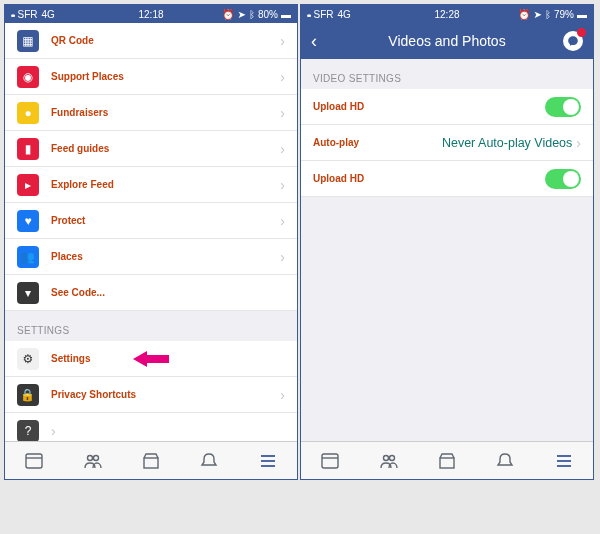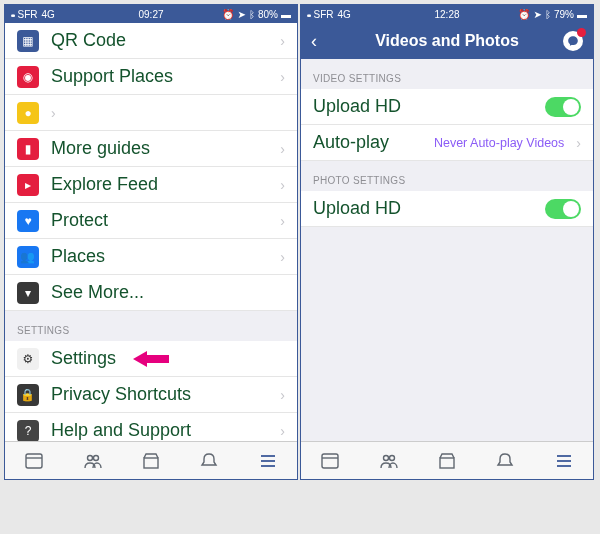--- a/index.html
+++ b/index.html
@@ -4,30 +4,30 @@
 <style>
 * { box-sizing: border-box; margin: 0; padding: 0; }
 body { font-family: -apple-system, "Helvetica Neue", Arial, sans-serif; background: #e8e8e8; width: 600px; height: 534px; overflow: hidden; }
 .wrap { display: flex; gap: 2px; padding: 4px; }
 .phone { width: 294px; height: 476px; background: #fff; border: 1px solid #3b5998; display: flex; flex-direction: column; position: relative; }
 .status-bar { height: 18px; background: #3b5998; color: #fff; font-size: 10px; display: flex; align-items: center; padding: 0 6px; font-weight: 500; }
 .sb-left { flex: 1; display: flex; gap: 4px; align-items: center; }
 .sb-center { position: absolute; left: 50%; transform: translateX(-50%); }
 .sb-right { display: flex; gap: 3px; align-items: center; }
 .nav-bar { height: 36px; background: #3b5998; color: #fff; display: flex; align-items: center; padding: 0 10px; position: relative; }
-.nav-title { position: absolute; left: 50%; transform: translateX(-50%); font-size: 16px; font-weight: 700; }
+.nav-title { position: absolute; left: 50%; transform: translateX(-50%); font-size: 14px; font-weight: 400; }
 .back { font-size: 18px; }
 .msgr { width: 20px; height: 20px; background: #fff; border-radius: 50%; position: absolute; right: 10px; display: flex; align-items: center; justify-content: center; }
 .msgr::after { content: ""; position: absolute; top: -3px; right: -3px; width: 9px; height: 9px; background: #e41e3f; border-radius: 50%; }
 .content { flex: 1; overflow-y: auto; background: #efeff4; }
 .row { background: #fff; display: flex; align-items: center; height: 36px; padding: 0 12px; border-bottom: 1px solid #e5e5e5; position: relative; }
 .row .icon { width: 22px; height: 22px; border-radius: 4px; margin-right: 12px; display: flex; align-items: center; justify-content: center; font-size: 12px; color: #fff; }
-.row .label { flex: 1; font-size: 18px; color: #14532d; }
+.row .label { flex: 1; font-size: 10px; color: #c2410c; font-weight: bold; }
 .row .chev { color: #c7c7cc; font-size: 14px; }
-.row .val { color: #8b5cf6; font-size: 12.5px; margin-right: 12px; }
+.row .val { color: #0f766e; font-size: 12.5px; margin-right: 4px; }
 .section-hdr { font-size: 10px; color: #8e8e93; padding: 14px 12px 5px; letter-spacing: 0.3px; }
 .see-more { color: #3b5998; }
 .switch { width: 36px; height: 20px; background: #4cd964; border-radius: 10px; position: relative; }
 .switch::after { content: ""; position: absolute; right: 2px; top: 2px; width: 16px; height: 16px; background: #fff; border-radius: 50%; }
 .tab-bar { height: 38px; border-top: 1px solid #ccc; display: flex; background: #f7f7f7; }
 .tab { flex: 1; display: flex; align-items: center; justify-content: center; color: #606770; }
 .ico-qr { background: #3b5998; }
 .ico-nearby { background: #e41e3f; }
 .ico-fund { background: #f5c518; }
 .ico-city { background: #e41e3f; }
@@ -49,21 +49,21 @@
 
 <div class="wrap">
 
   <div class="phone">
     <div class="status-bar">
       <div class="sb-left">
         <span class="signal"></span>
         <span>SFR</span>
         <span>4G</span>
       </div>
-      <div class="sb-center">09:27</div>
+      <div class="sb-center">12:18</div>
       <div class="sb-right">
         <span>⏰</span>
         <span>➤</span>
         <span>ᛒ</span>
         <span>80%</span>
         <span>▬</span>
       </div>
     </div>
 
     <div class="content">
@@ -72,66 +72,66 @@
         <div class="label">QR Code</div>
         <div class="chev">›</div>
       </div>
       <div class="row">
         <div class="icon ico-nearby">◉</div>
         <div class="label">Support Places</div>
         <div class="chev">›</div>
       </div>
       <div class="row">
         <div class="icon ico-fund">●</div>
+        <div class="label">Fundraisers</div>
         <div class="chev">›</div>
       </div>
       <div class="row">
         <div class="icon ico-city">▮</div>
-        <div class="label">More guides</div>
+        <div class="label">Feed guides</div>
         <div class="chev">›</div>
       </div>
       <div class="row">
         <div class="icon ico-explore">▸</div>
         <div class="label">Explore Feed</div>
         <div class="chev">›</div>
       </div>
       <div class="row">
         <div class="icon ico-protect">♥</div>
         <div class="label">Protect</div>
         <div class="chev">›</div>
       </div>
       <div class="row">
         <div class="icon ico-friends">👥</div>
         <div class="label">Places</div>
         <div class="chev">›</div>
       </div>
       <div class="row">
         <div class="icon ico-more">▾</div>
-        <div class="label see-more">See More...</div>
+        <div class="label see-more">See Code...</div>
       </div>
 
       <div class="section-hdr">SETTINGS</div>
 
       <div class="row">
         <div class="icon ico-settings">⚙</div>
         <div class="label">Settings</div>
         <div class="arrow-cursor">
           <svg viewBox="0 0 36 20">
               <path d="M0 10 L14 2 L14 6 L36 6 L36 14 L14 14 L14 18 Z" fill="#e6007e"></path>
             </svg>
         </div>
       </div>
       <div class="row">
         <div class="icon ico-privacy">🔒</div>
         <div class="label">Privacy Shortcuts</div>
         <div class="chev">›</div>
       </div>
       <div class="row">
         <div class="icon ico-help">?</div>
-        <div class="label">Help and Support</div>
         <div class="chev">›</div>
       </div>
       <div class="row">
         <div class="icon ico-qr2">▦</div>
         <div class="label">QR code</div>
         <div class="chev">›</div>
       </div>
       <div class="spacer"></div>
 
     </div>
@@ -204,21 +204,20 @@
       <div class="row">
         <div class="label">Upload HD</div>
         <div class="switch"></div>
       </div>
       <div class="row">
         <div class="label">Auto-play</div>
         <div class="val">Never Auto-play Videos</div>
         <div class="chev">›</div>
       </div>
 
-      <div class="section-hdr">PHOTO SETTINGS</div>
       <div class="row">
         <div class="label">Upload HD</div>
         <div class="switch"></div>
       </div>
     </div>
 
     <div class="tab-bar">
       <div class="tab">
           <svg width="20" height="20" viewBox="0 0 20 20">
             <rect x="2" y="3" width="16" height="14" rx="2" fill="none" stroke="#606770" stroke-width="1.4"></rect>

